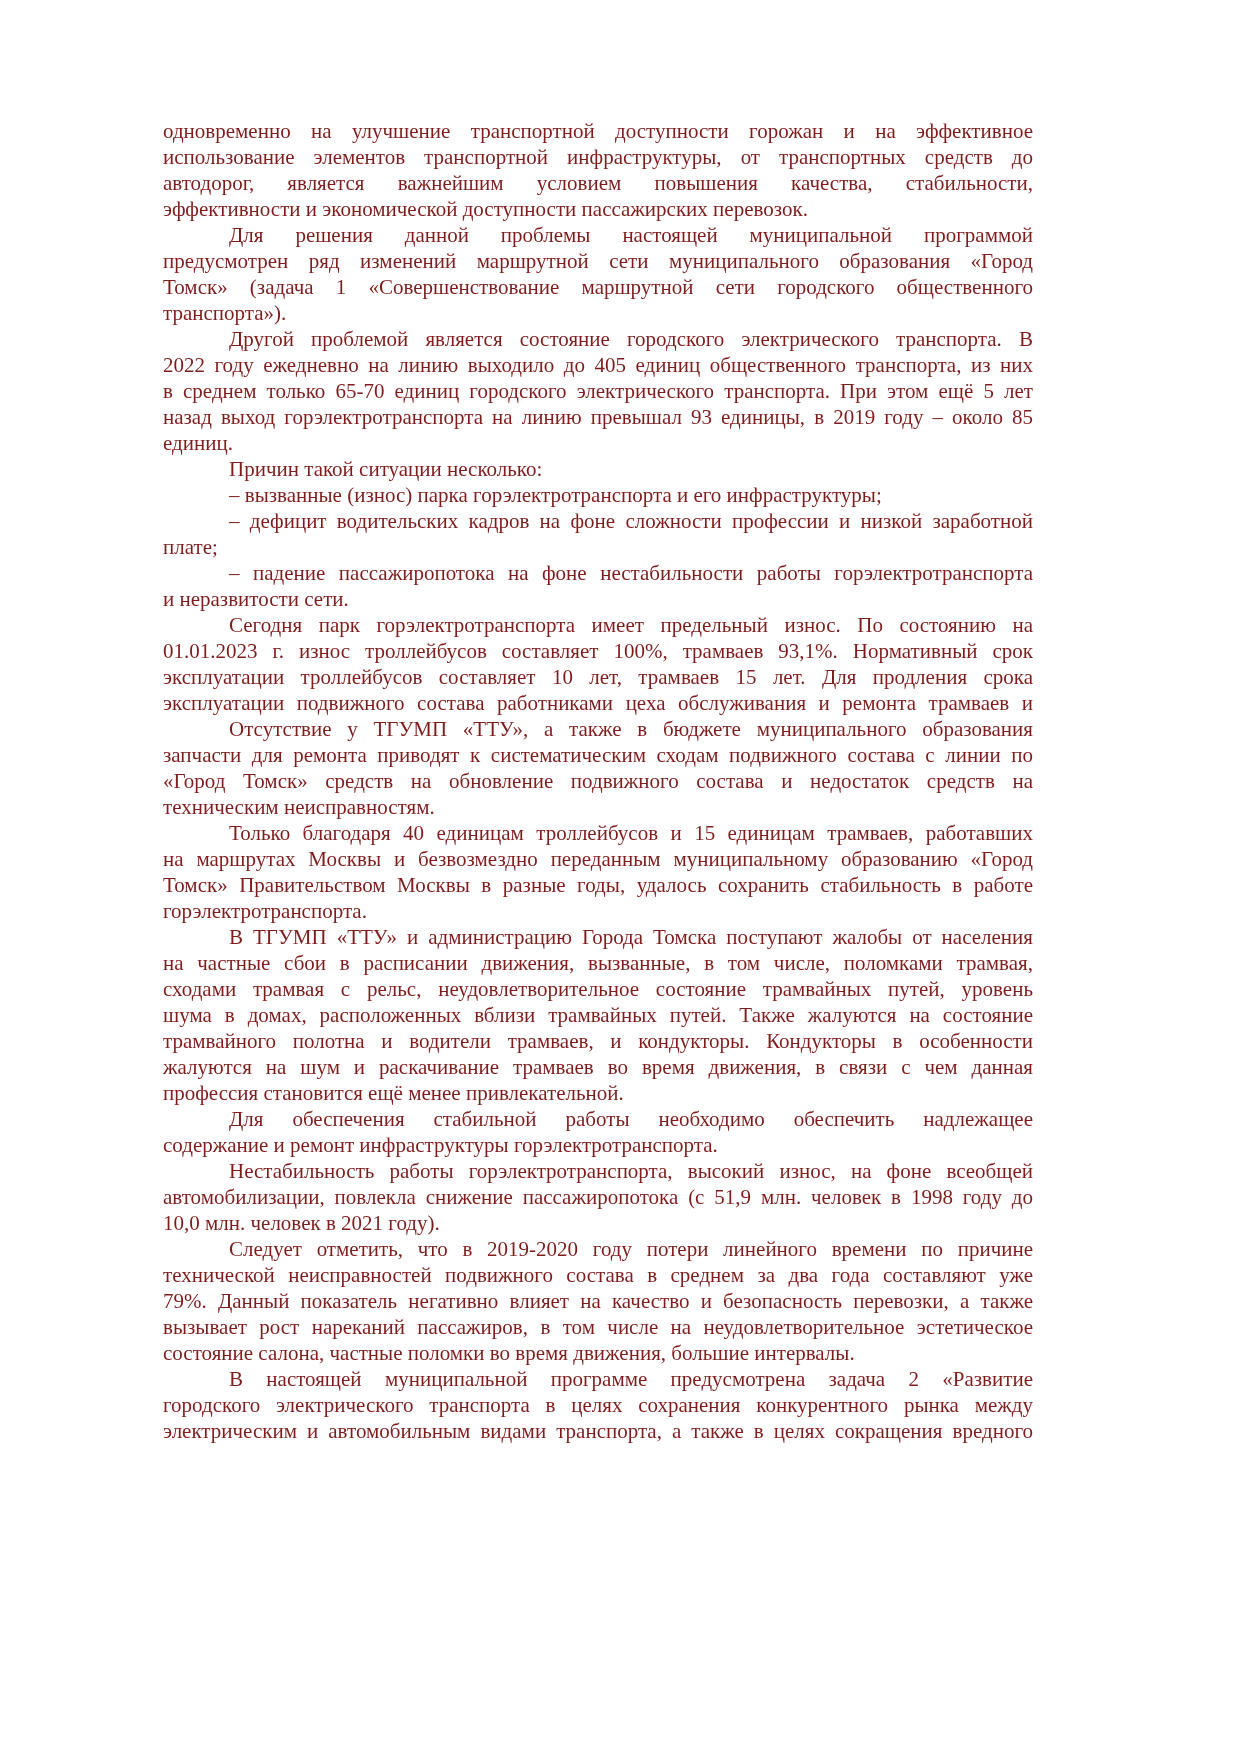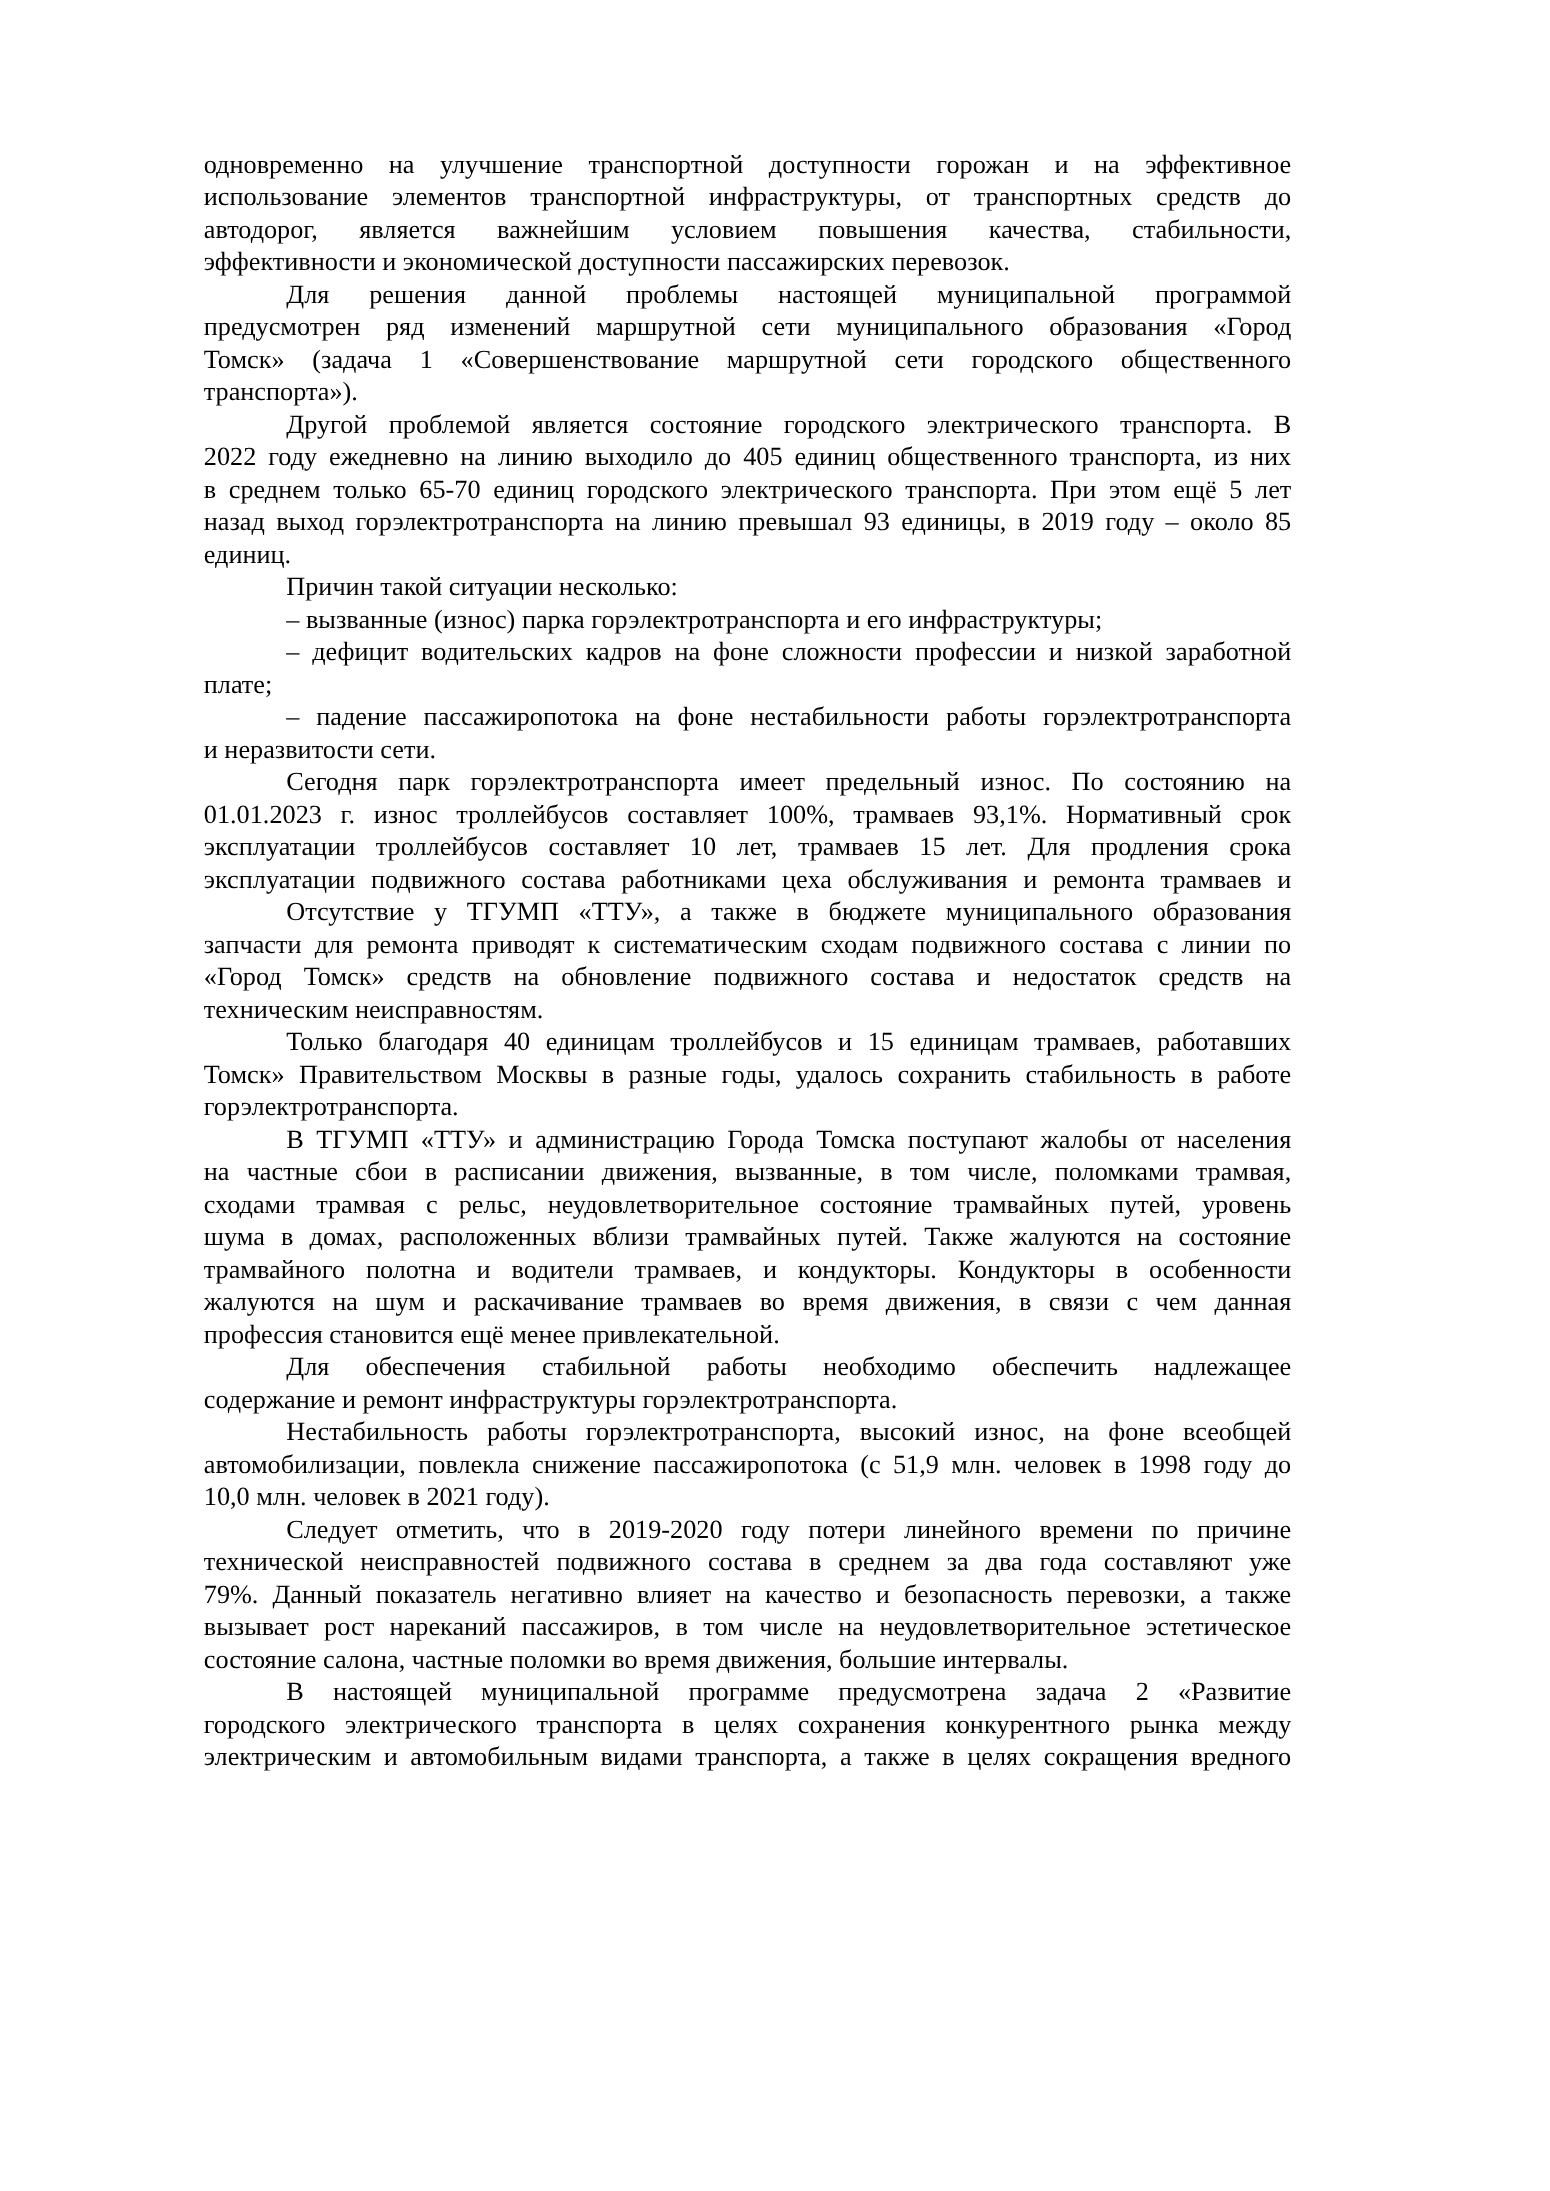--- a/index.html
+++ b/index.html
@@ -4,21 +4,21 @@
 <style>
   html, body { margin: 0; padding: 0; background: #ffffff; }
   body { width: 1240px; height: 1753px; position: relative; overflow: hidden; }
   .page {
     position: absolute;
     left: 163px;
     top: 118px;
     width: 870px;
     font-family: "Liberation Serif", "DejaVu Serif", serif;
     font-size: 21px;
-    color: #000000;
+    color: #7f1d1d;
   }
   .line {
     display: block;
     height: 26px;
     line-height: 26px;
     white-space: nowrap;
     text-align: justify;
     text-align-last: justify;
     overflow: hidden;
   }
@@ -69,20 +69,21 @@
       <span class="line">эксплуатации подвижного состава работниками цеха обслуживания и ремонта трамваев и</span>
     </div>
     <div class="paragraph">
       <span class="line indent">Отсутствие у ТГУМП «ТТУ», а также в бюджете муниципального образования</span>
       <span class="line">запчасти для ремонта приводят к систематическим сходам подвижного состава с линии по</span>
       <span class="line">«Город Томск» средств на обновление подвижного состава и недостаток средств на</span>
       <span class="line last">техническим неисправностям.</span>
     </div>
     <div class="paragraph">
       <span class="line indent">Только благодаря 40 единицам троллейбусов и 15 единицам трамваев, работавших</span>
+      <span class="line">на маршрутах Москвы и безвозмездно переданным муниципальному образованию «Город</span>
       <span class="line">Томск» Правительством Москвы в разные годы, удалось сохранить стабильность в работе</span>
       <span class="line last">горэлектротранспорта.</span>
     </div>
     <div class="paragraph">
       <span class="line indent">В ТГУМП «ТТУ» и администрацию Города Томска поступают жалобы от населения</span>
       <span class="line">на частные сбои в расписании движения, вызванные, в том числе, поломками трамвая,</span>
       <span class="line">сходами трамвая с рельс, неудовлетворительное состояние трамвайных путей, уровень</span>
       <span class="line">шума в домах, расположенных вблизи трамвайных путей. Также жалуются на состояние</span>
       <span class="line">трамвайного полотна и водители трамваев, и кондукторы. Кондукторы в особенности</span>
       <span class="line">жалуются на шум и раскачивание трамваев во время движения, в связи с чем данная</span>

